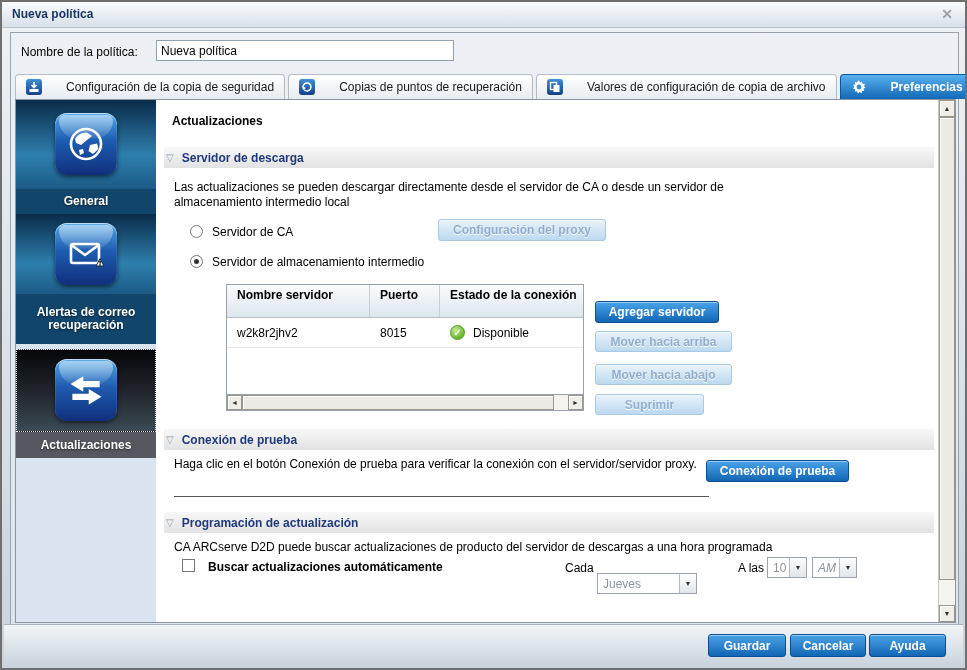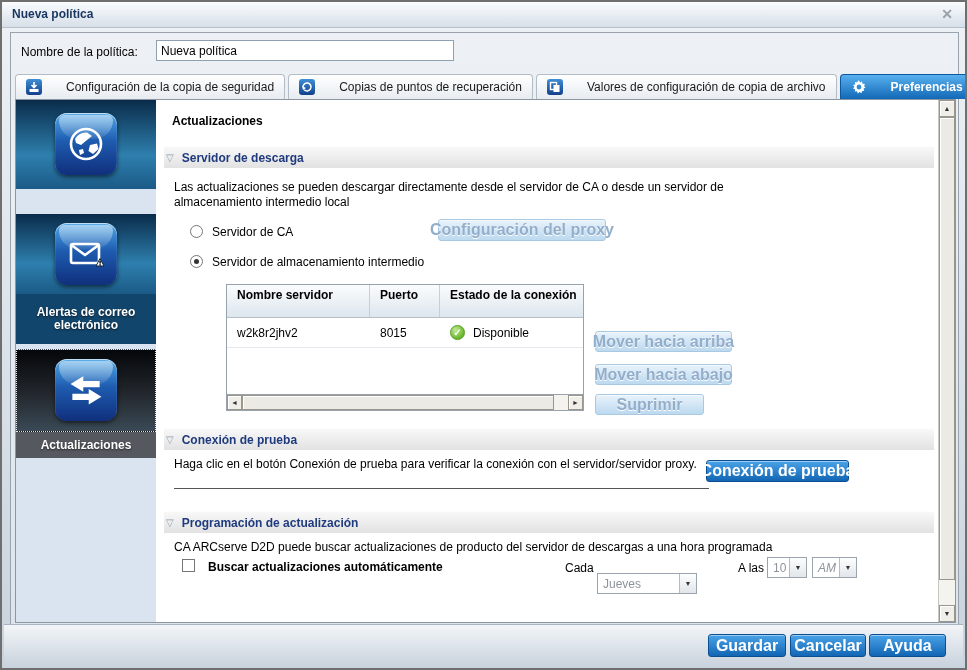--- a/index.html
+++ b/index.html
@@ -59,21 +59,21 @@
   .desc { position:absolute; line-height:15px; }
   
   .radio { position:absolute; width:13px; height:13px; border:1px solid #767676; border-radius:50%;
            background:#fff; cursor:pointer; }
   .radio.checked::after { content:""; position:absolute; left:3px; top:3px; width:5px; height:5px;
            border-radius:50%; background:#333; }
   .checkbox { position:absolute; width:13px; height:13px; border:1px solid #767676; background:#fff; cursor:pointer; }
   .ctl-label { position:absolute; white-space:nowrap; }
   
   .btn { position:absolute; border:1px solid #0b4f92; border-radius:3px; color:#fff; font-weight:bold;
-         font-size:16px; text-align:center; background:linear-gradient(#4aa3e8,#1266b4);
+         font-size:12px; text-align:center; background:linear-gradient(#4aa3e8,#1266b4);
          box-shadow:inset 0 1px 0 rgba(255,255,255,.45); display:flex; align-items:center; justify-content:center;
          cursor:pointer; white-space:nowrap; }
   .btn.disabled { border-color:#a9c9e2; background:linear-gradient(#e9f3fb,#bcd9ef); color:#93aecb;
          text-shadow:0 1px 0 #fff; cursor:default; }
   
   .srv-table { position:absolute; left:70px; top:184px; width:358px; height:127px; border:1px solid #98a2ac; background:#fff; }
   .thead { display:flex; height:33px; background:linear-gradient(#fafcfd,#dde6ee); border-bottom:1px solid #b6bec7; }
   .th { font-weight:bold; padding:3px 0 0 10px; border-right:1px solid #c6ced6; line-height:14px; }
   .th:last-child { border-right:none; }
   .trow { display:flex; height:30px; align-items:center; border-bottom:1px solid #e4e8ec; cursor:pointer; }
@@ -89,21 +89,21 @@
             display:flex; align-items:center; justify-content:center; cursor:pointer; }
   .sb-thumb { position:absolute; background:#eceae4; border:1px solid #9a968c;
             box-shadow:inset 1px 1px 0 #fff; cursor:pointer; }
   .vscroll { position:absolute; right:0; top:0; width:17px; height:100%; background:#f4f3ee; border-left:1px solid #c8c8c2; }
   .hscroll { position:absolute; left:0; bottom:0; width:100%; height:16px; background:#f4f3ee; border-top:1px solid #98a2ac; }
   
   .dd { position:absolute; height:21px; border:1px solid #9aa4ae; background:#fff; display:flex; cursor:pointer; }
   .dd .val { flex:1; padding:3px 0 0 5px; color:#8d949c; overflow:hidden; white-space:nowrap; }
   .dd .arrow { width:17px; border-left:1px solid #b4bcc4; background:linear-gradient(#fdfdfd,#e2e6ea);
                display:flex; align-items:center; justify-content:center; font-size:7px; color:#333; }
-  .underline-text { border-bottom:1px solid #555; padding-bottom:16px; }
+  .underline-text { border-bottom:1px solid #555; padding-bottom:24px; }
   
   .footer { position:absolute; left:2px; right:2px; bottom:2px; height:42px;
             background:linear-gradient(#f2f5f8,#c9d3dd); border-top:1px solid #aab4be; }
   svg { display:block; }
 </style>
 </head>
 <body>
 
 <div class="win">
 
@@ -162,35 +162,36 @@
           <div class="icon-area" style="height:89px;">
             <div class="app-icon" style="top:13px;">
               <svg width="40" height="40" viewBox="0 0 40 40">
                 <circle cx="20" cy="20" r="15" fill="none" stroke="#fff" stroke-width="2.6"></circle>
                 <path d="M9 15 Q13 8 21 8.5 L26 12 L21 16 L15 21 L10 19 Z" fill="#fff"></path>
                 <path d="M24 21 L31 19.5 L32.5 25 L27 30 L22.5 27 Z" fill="#fff"></path>
                 <path d="M13 26 L17 25 L18 29 L14 31 Z" fill="#fff"></path>
               </svg>
             </div>
           </div>
+          <div class="label-bar" style="height:25px;">General</div>
         </div>
 
         <div class="side-item" style="top:114px;">
           <div class="icon-area" style="height:80px;">
             <div class="app-icon" style="top:9px;">
               <svg width="44" height="44" viewBox="0 0 44 44">
                 <rect x="7" y="12" width="28" height="19" rx="2" fill="none" stroke="#fff" stroke-width="2.6"></rect>
                 <path d="M8 13.5 L21 23 L34 13.5" fill="none" stroke="#fff" stroke-width="2.6"></path>
                 <path d="M32 34 L40 34 L36 26.5 Z" fill="#fff" stroke="#123" stroke-width="1"></path>
                 <rect x="35.3" y="28.6" width="1.6" height="3" fill="#123"></rect>
                 <rect x="35.3" y="32.2" width="1.6" height="1.4" fill="#123"></rect>
               </svg>
             </div>
           </div>
-          <div class="label-bar" style="height:50px; padding:0 8px;">Alertas de correo electrónico</div>
+          <div class="label-bar" style="height:50px; padding:0 8px;">Alertas de correo recuperación</div>
         </div>
 
         <div class="side-item selected" style="top:249px;">
           <div class="icon-area" style="height:83px;">
             <div class="app-icon" style="top:9px; left:38px;">
               <svg width="40" height="40" viewBox="0 0 44 44">
                 <path d="M19 7 L19 12 L37 12 L37 19 L19 19 L19 24 L5 15.5 Z" fill="#fff"></path>
                 <path d="M25 21 L25 26 L7 26 L7 33 L25 33 L25 38 L39 29.5 Z" fill="#fff"></path>
               </svg>
             </div>
@@ -229,20 +230,21 @@
               <span>Disponible</span>
             </div>
           </div>
           <div class="hscroll">
             <div class="sb-btn" style="left:0; top:0; width:15px; height:15px;">◄</div>
             <div class="sb-thumb" style="left:15px; top:0; width:312px; height:15px;"></div>
             <div class="sb-btn" style="right:0; top:0; width:15px; height:15px;">►</div>
           </div>
         </div>
 
+        <div class="btn" style="left:439px; top:201px; width:124px; height:22px;">Agregar servidor</div>
         <div class="btn disabled" style="left:439px; top:231px; width:137px; height:21px;">Mover hacia arriba</div>
         <div class="btn disabled" style="left:439px; top:264px; width:137px; height:21px;">Mover hacia abajo</div>
         <div class="btn disabled" style="left:439px; top:294px; width:109px; height:21px;">Suprimir</div>
 
         <div class="secbar" style="top:328px;">
           <span class="tri">▽</span>
           <span class="sectitle">Conexión de prueba</span>
         </div>
         <div class="desc underline-text" style="left:18px; top:357px; width:535px;">Haga clic en el botón Conexión de prueba para verificar la conexión con el servidor/servidor proxy.</div>
         <div class="btn" style="left:550px; top:360px; width:143px; height:22px;">Conexión de prueba</div>

